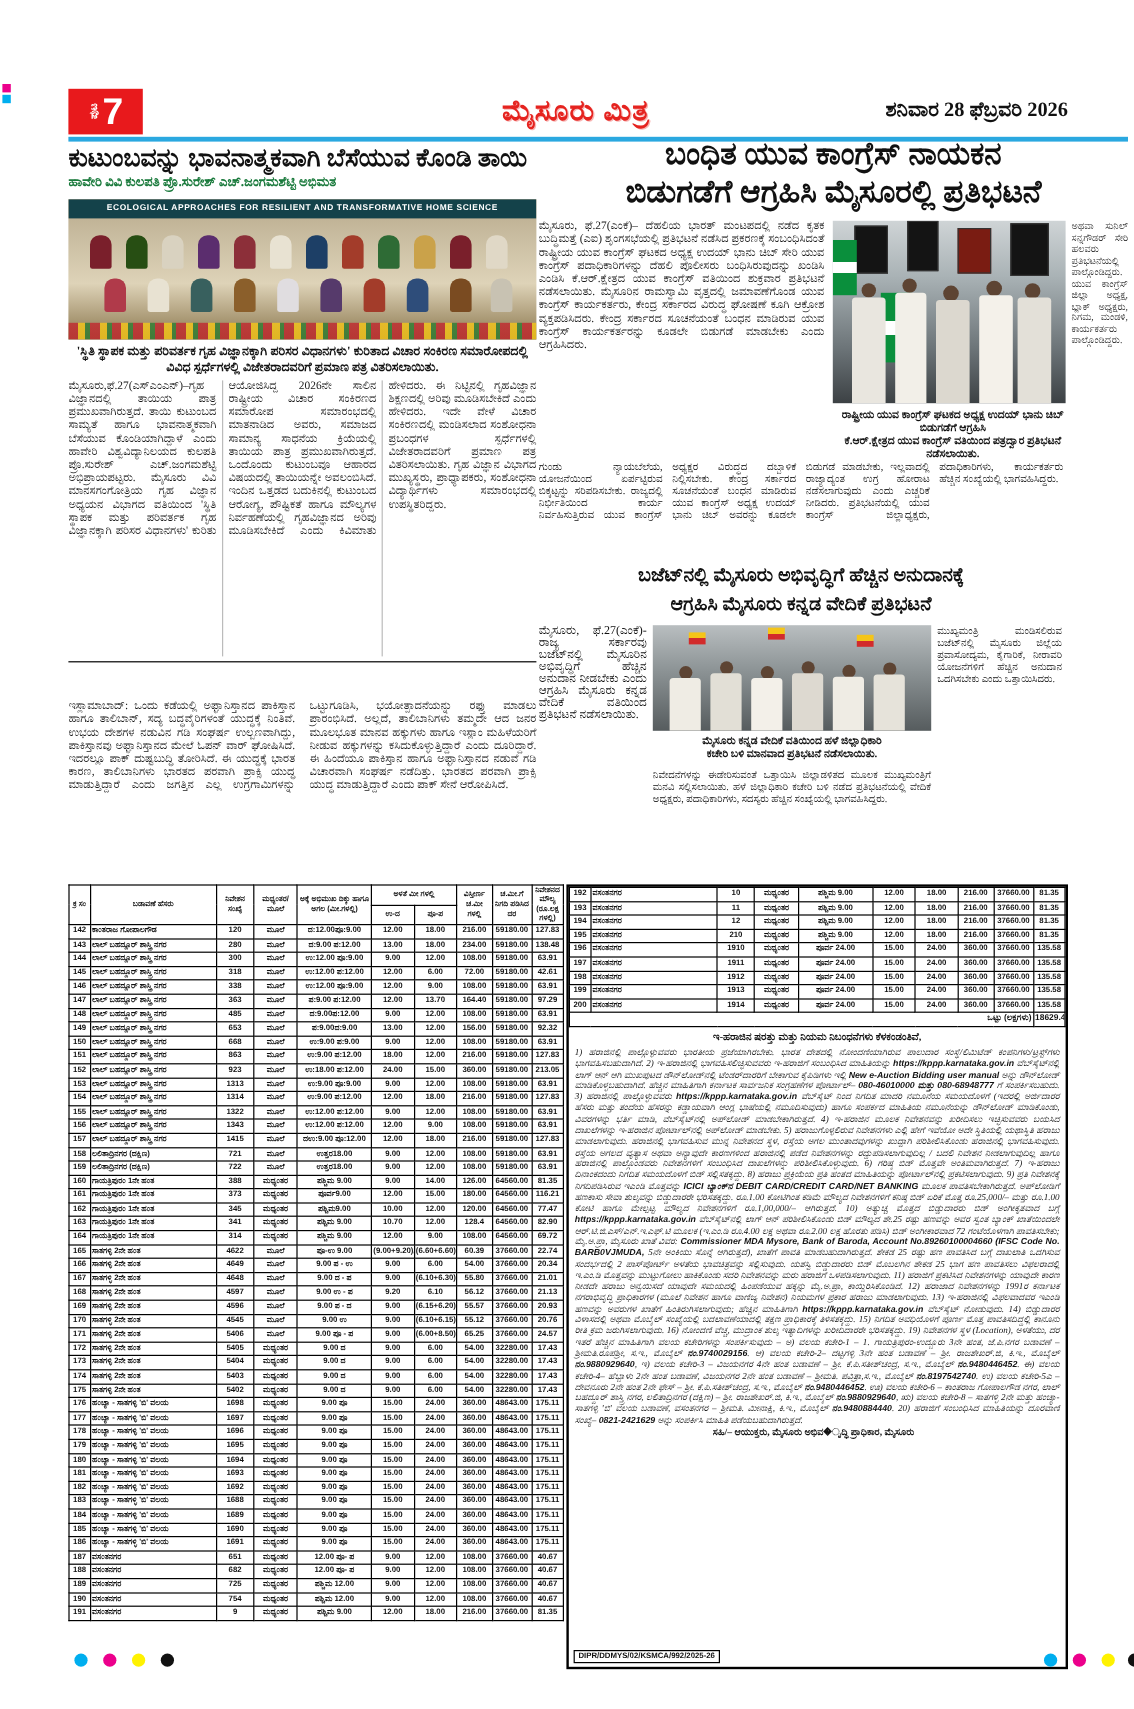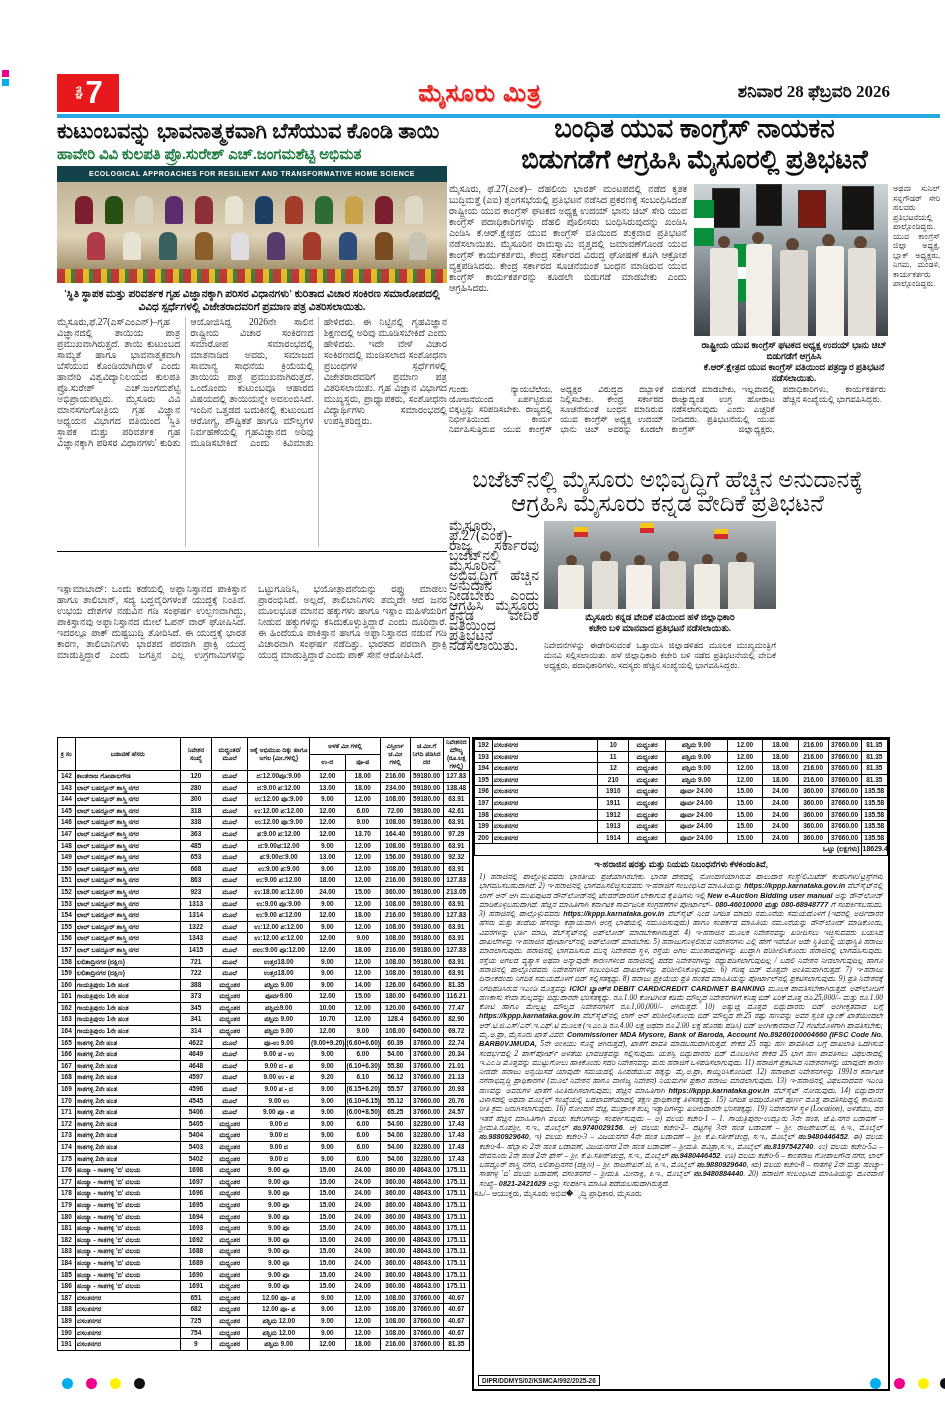--- a/index.html
+++ b/index.html
@@ -15,21 +15,21 @@
               display:flex;align-items:center;justify-content:center;font-weight:bold;font-size:20px;color:#222;}
   #masthead{left:360px;top:80px;width:240px;text-align:center;color:#e5231f;font-weight:bold;font-size:24px;
             text-shadow:1px 1px 0 #f8b6b5;letter-spacing:1px;}
   #dateline{left:640px;top:82px;width:250px;text-align:right;font-weight:bold;font-size:17px;}
   #bluerule{left:57px;top:114px;width:883px;height:4px;background:#2aa8e0;}
   
   .kbody{font-size:9.5px;line-height:11px;text-align:justify;color:#1a1a1a;}
   .caption{font-weight:bold;font-size:10.5px;line-height:12.5px;text-align:center;}
   
   #a1-head{left:57px;top:119px;width:390px;font-size:21px;font-weight:bold;line-height:24px;}
-  #a1-sub{left:57px;top:146px;width:390px;font-size:15px;font-weight:bold;color:#1a7a3c;}
+  #a1-sub{left:57px;top:146px;width:390px;font-size:11px;font-weight:bold;color:#1a7a3c;}
   #a1-photo{left:57px;top:166px;width:390px;height:117px;background:
       linear-gradient(180deg,#b8a98c 0,#cbbfa3 30%,#ded3b8 60%,#8c784f 100%);overflow:hidden;}
   #a1-banner{position:absolute;left:0;top:0;width:100%;height:16px;background:#14424a;color:#fff;
       font-family:"Liberation Sans",sans-serif;font-size:7px;font-weight:bold;text-align:center;line-height:16px;
       letter-spacing:.5px;white-space:nowrap;overflow:hidden;}
   .head-row{position:absolute;width:100%;height:30px;}
   .person{position:absolute;width:18px;height:28px;border-radius:8px 8px 2px 2px;}
   #a1-flowers{position:absolute;bottom:0;left:0;width:100%;height:14px;background:
       repeating-linear-gradient(90deg,#c1272d 0 8px,#f5c518 8px 14px,#2e7d32 14px 18px);opacity:.8;}
   #a1-caption{left:57px;top:288px;width:390px;}
@@ -46,41 +46,41 @@
   #a3-photo{left:694px;top:184px;width:194px;height:152px;background:
       linear-gradient(180deg,#cfd4d6 0,#aab3b6 30%,#6c7478 70%,#3c4144 100%);overflow:hidden;}
   .poster{position:absolute;background:#141414;border:1px solid #333;}
   .flagG{position:absolute;background:linear-gradient(180deg,#0a8f3c 0 40%,#fff 40% 60%,#0a8f3c 60% 100%);}
   .headc{position:absolute;border-radius:50%;background:#5d4433;}
   .shirt{position:absolute;border-radius:3px 3px 0 0;}
   #a3-caption{left:694px;top:340px;width:200px;font-size:9px;line-height:11px;font-weight:bold;text-align:center;}
   #a3-band{left:449px;top:384px;width:437px;height:82px;column-count:4;column-gap:8px;font-size:8.6px;line-height:10px;text-align:justify;}
   #a3-colR{left:893px;top:184px;width:47px;height:550px;font-size:8px;line-height:9.5px;text-align:justify;color:#222;}
   
-  #a4-head{left:449px;top:468px;width:437px;text-align:center;font-size:23px;font-weight:normal;line-height:24px;}
-  #a4-bodyL{left:449px;top:521px;width:90px;height:210px;font-size:14px;line-height:10px;text-align:justify;}
+  #a4-head{left:449px;top:468px;width:437px;text-align:center;font-size:16px;font-weight:bold;line-height:24px;}
+  #a4-bodyL{left:449px;top:521px;width:90px;height:210px;font-size:10px;line-height:10px;text-align:justify;}
   #a4-photo{left:544px;top:521px;width:232px;height:88px;background:
       linear-gradient(180deg,#b9bec0 0,#8f9698 40%,#565c5e 100%);overflow:hidden;}
   .kflag{position:absolute;width:14px;height:10px;background:linear-gradient(180deg,#f5c518 0 50%,#d22b2b 50% 100%);}
   #a4-caption{left:544px;top:612px;width:232px;font-size:9px;line-height:11px;font-weight:bold;text-align:center;}
   #a4-bodyR{left:781px;top:521px;width:104px;height:210px;font-size:8.4px;line-height:10px;text-align:justify;}
   #a4-band{left:544px;top:641px;width:232px;height:92px;font-size:8.4px;line-height:10px;text-align:justify;}
   
   #aucL{left:57px;top:737px;width:413px;height:650px;}
   table.auc{border-collapse:collapse;width:100%;table-layout:fixed;font-family:Liberation Sans, sans-serif;}
   table.auc th,table.auc td{border:1px solid #000;font-size:6.5px;line-height:10.6px;padding:0 1px;
       text-align:center;overflow:hidden;white-space:nowrap;font-weight:bold;}
   table.auc th{font-size:6.3px;line-height:8px;white-space:normal;}
   table.auc td.name{text-align:left;}
   #aucR{left:472px;top:737px;width:414px;height:650px;border:2.5px solid #000;background:#fff;}
   #totalrow td{font-size:7px;}
   #cond-title{text-align:center;font-weight:bold;font-size:8.5px;margin:3px 0 2px;}
   #cond-text{padding:0 5px;font-size:7.55px;line-height:9.3px;text-align:justify;color:#111;font-style:italic;}
   #cond-text .b{font-weight:bold;font-family:"Liberation Sans",sans-serif;font-size:7.3px;}
-  #signline{padding:1px 6px 0 0;text-align:left;font-weight:normal;font-size:8px;}
+  #signline{padding:1px 6px 0 0;text-align:center;font-weight:bold;font-size:8px;}
   #dipr{position:absolute;left:4px;bottom:3px;border:1px solid #000;padding:1px 3px;
         font-family:"Liberation Sans",sans-serif;font-size:6.5px;font-weight:bold;}
   
   .dot{position:absolute;width:11px;height:11px;border-radius:50%;}
   .sq{position:absolute;width:7px;height:7px;}
 </style>
 </head>
 <body>
 
 <div id="page">
@@ -183,20 +183,21 @@
     <div class="shirt" style="left:48px;top:40px;width:26px;height:48px;background:#e2dfd6;"></div>
     <div class="shirt" style="left:82px;top:44px;width:26px;height:44px;background:#f3f0e9;"></div>
     <div class="shirt" style="left:116px;top:40px;width:26px;height:48px;background:#ddd9d0;"></div>
     <div class="shirt" style="left:150px;top:43px;width:26px;height:45px;background:#efece4;"></div>
     <div class="shirt" style="left:184px;top:41px;width:26px;height:47px;background:#e6e3da;"></div>
   </div>
   <div id="a4-caption" class="abs">
     <div>ಮೈಸೂರು ಕನ್ನಡ ವೇದಿಕೆ ವತಿಯಿಂದ ಹಳೆ ಜಿಲ್ಲಾಧಿಕಾರಿ</div>
     <div>ಕಚೇರಿ ಬಳಿ ಮಾನವಾದ ಪ್ರತಿಭಟನೆ ನಡೆಸಲಾಯಿತು.</div>
   </div>
+  <div id="a4-bodyR" class="abs">ಮುಖ್ಯಮಂತ್ರಿ ಮಂಡಿಸಲಿರುವ ಬಜೆಟ್‌ನಲ್ಲಿ ಮೈಸೂರು ಜಿಲ್ಲೆಯ ಪ್ರವಾಸೋದ್ಯಮ, ಕೈಗಾರಿಕೆ, ನೀರಾವರಿ ಯೋಜನೆಗಳಿಗೆ ಹೆಚ್ಚಿನ ಅನುದಾನ ಒದಗಿಸಬೇಕು ಎಂದು ಒತ್ತಾಯಿಸಿದರು.</div>
   <div id="a4-band" class="abs">ನಿವೇದನೆಗಳನ್ನು ಈಡೇರಿಸುವಂತೆ ಒತ್ತಾಯಿಸಿ ಜಿಲ್ಲಾಡಳಿತದ ಮೂಲಕ ಮುಖ್ಯಮಂತ್ರಿಗೆ ಮನವಿ ಸಲ್ಲಿಸಲಾಯಿತು. ಹಳೆ ಜಿಲ್ಲಾಧಿಕಾರಿ ಕಚೇರಿ ಬಳಿ ನಡೆದ ಪ್ರತಿಭಟನೆಯಲ್ಲಿ ವೇದಿಕೆ ಅಧ್ಯಕ್ಷರು, ಪದಾಧಿಕಾರಿಗಳು, ಸದಸ್ಯರು ಹೆಚ್ಚಿನ ಸಂಖ್ಯೆಯಲ್ಲಿ ಭಾಗವಹಿಸಿದ್ದರು.</div>
 
   <div id="aucL" class="abs">
     <table class="auc">
       <colgroup>
         <col style="width:4.3%">
           <col style="width:25.5%">
           <col style="width:7.6%">
           <col style="width:8.8%">
         <col style="width:15%">

